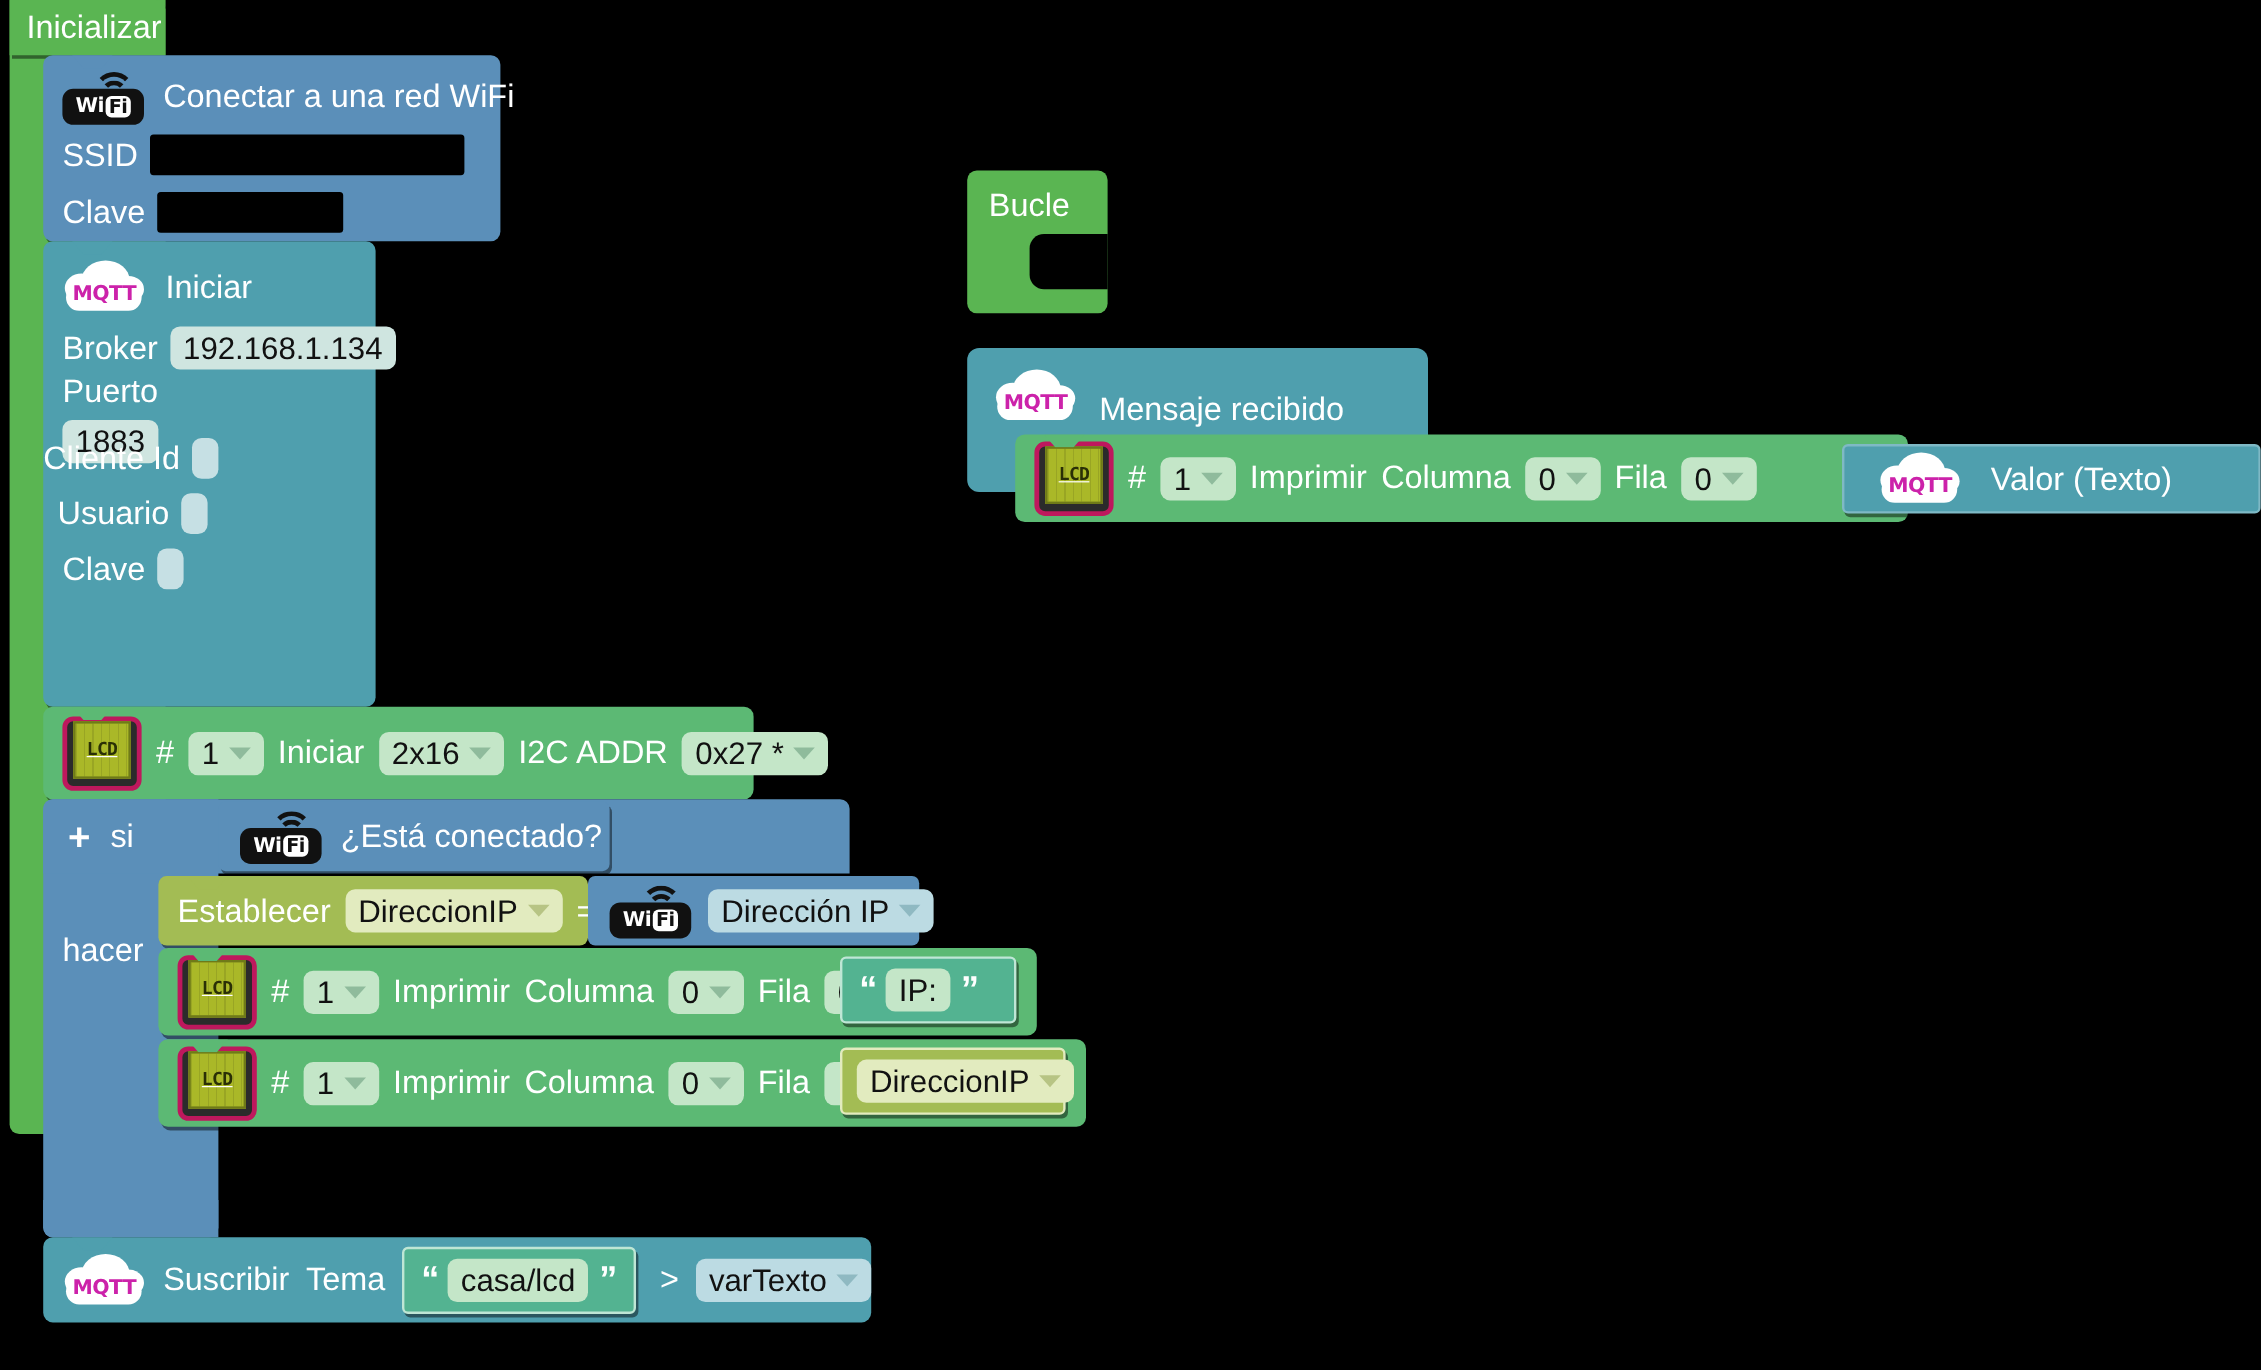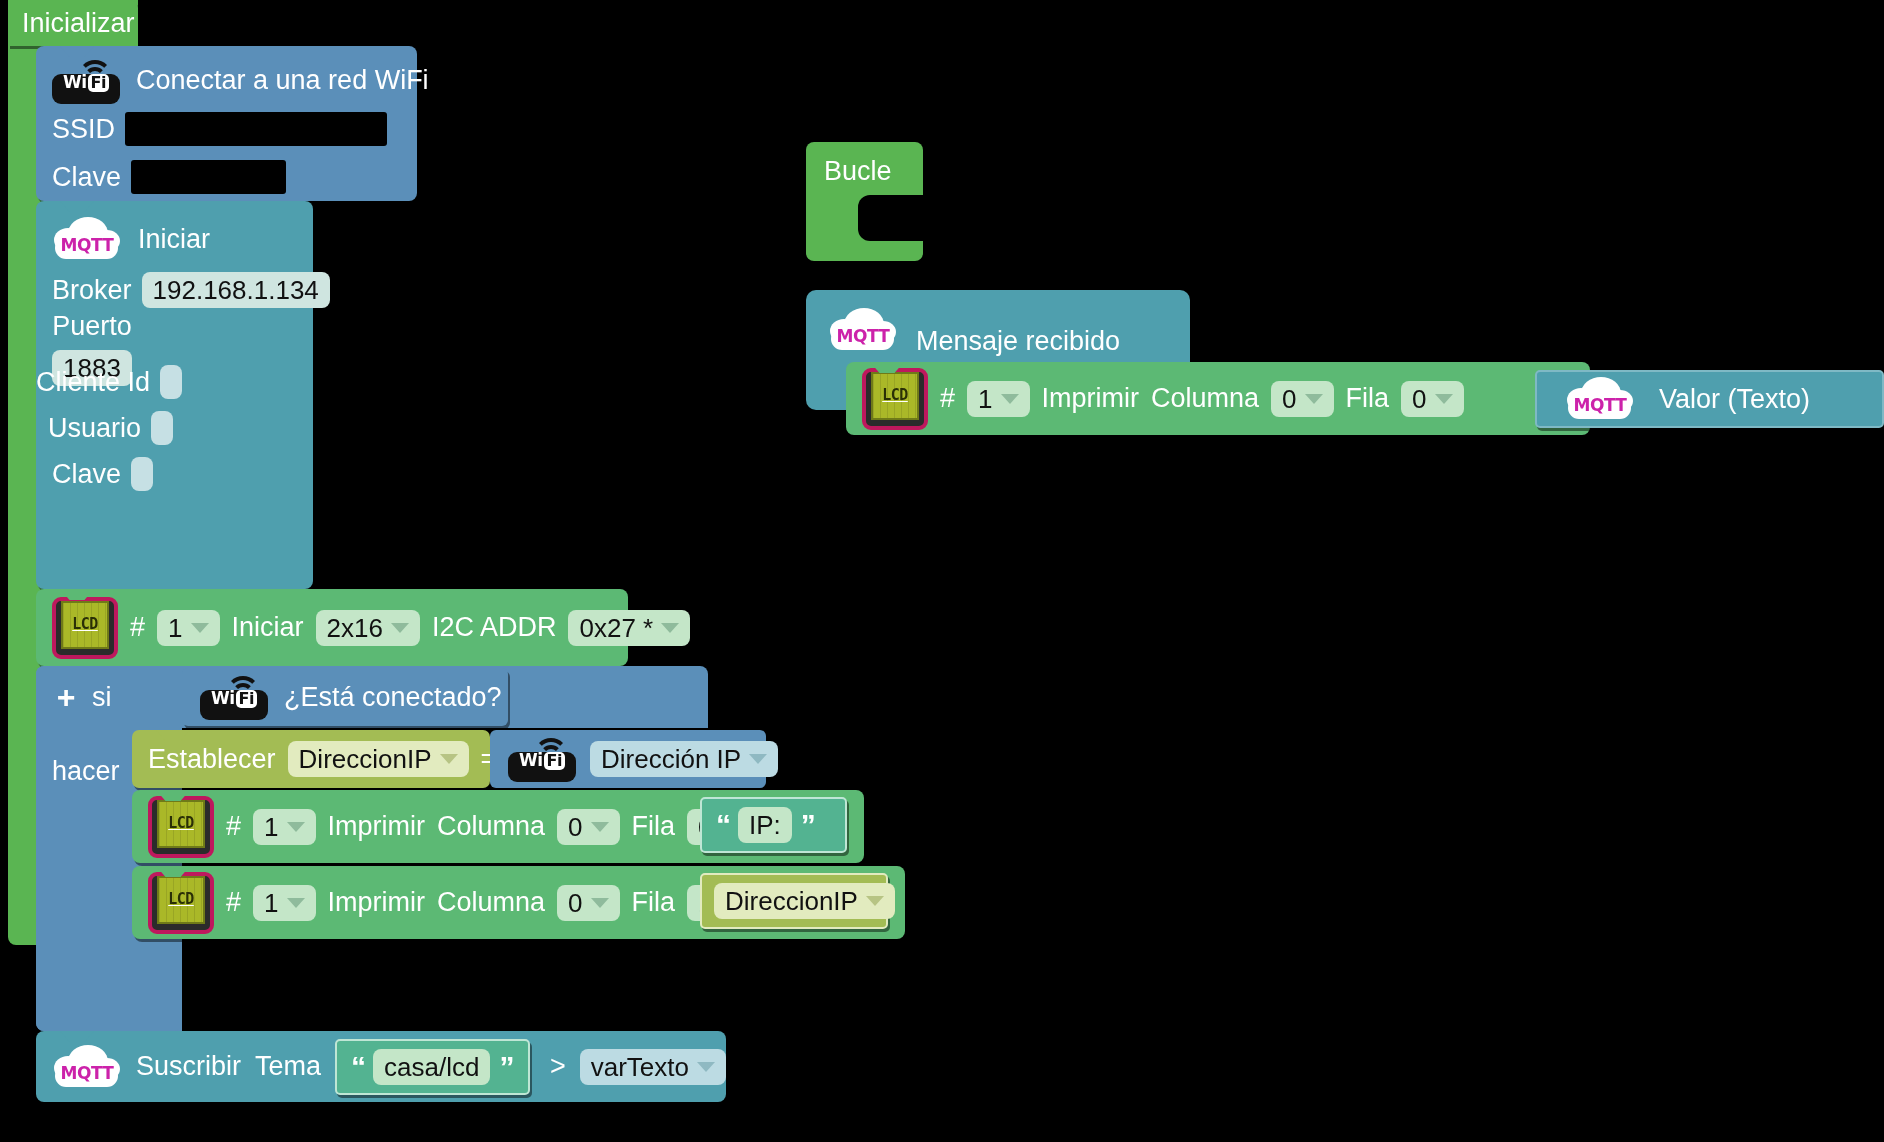--- a/index.html
+++ b/index.html
@@ -83,21 +83,21 @@
     position: relative;
     width: 68px; height: 46px;
     display: inline-block;
     flex: 0 0 auto;
   }
   .wifi-icon .pill {
     position: absolute; left: 0; bottom: 0;
     width: 68px; height: 30px;
     background: #111111;
     border-radius: 9px;
-    display: flex; align-items: flex-start; justify-content: center;
+    display: flex; align-items: center; justify-content: center;
   }
   .wifi-icon .wi {
     color: #ffffff; font-size: 17px; font-weight: bold;
     font-family: "DejaVu Sans", sans-serif;
     letter-spacing: -0.5px;
     margin-right: 1px;
   }
   .wifi-icon .fi {
     background: #ffffff; color: #111111;
     font-size: 16px; font-weight: bold;
@@ -268,21 +268,21 @@
   </div>
   <div class="blk blue" style="left:36px; top:666px; width:672px; height:62px; border-radius:8px 8px 0 0;"></div>
   <div class="blk blue" style="left:36px; top:1000px; width:146px; height:31px; border-radius:0 0 8px 8px;"></div>
 
   <div class="blk" style="left:52px; top:682px; width:28px; height:30px; justify-content:center; font-size:32px; font-weight:bold;">
     <span>+</span>
   </div>
   <div class="blk" style="left:92px; top:682px; height:30px;">
     <span>si</span>
   </div>
-  <div class="blk" style="left:52px; top:756px; height:30px;">
+  <div class="blk" style="left:52px; top:777px; height:30px;">
     <span>hacer</span>
   </div>
 
   <div class="blk blue shadow" style="left:182px; top:668px; width:326px; height:58px; border-radius:6px; padding-left:18px; gap:16px;">
     <span class="wifi-icon">
       <span class="arc a1"></span>
         <span class="arc a2"></span>
       <span class="pill">
           <span class="wi">Wi</span>
           <span class="fi">Fi</span>

